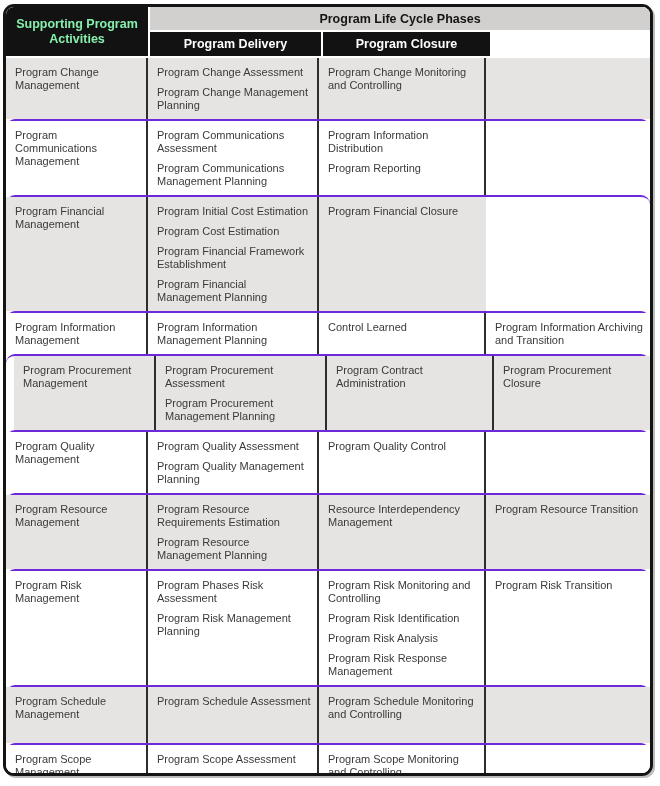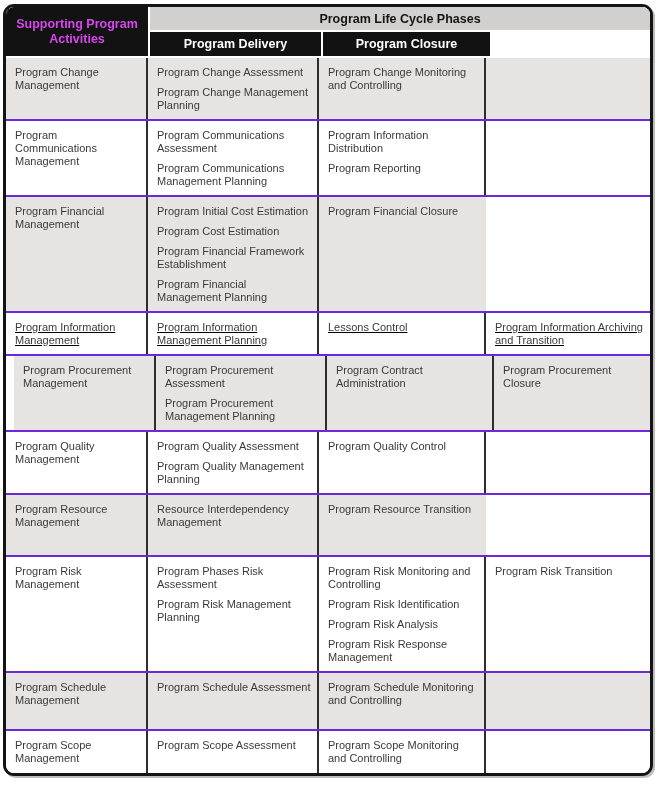--- a/index.html
+++ b/index.html
@@ -27,21 +27,21 @@
   .thead {
     display: grid;
     grid-template-columns: 142px 1fr;
     column-gap: 2px;
     background: #ffffff;
     flex: 0 0 51px;
     border-bottom: 2px solid #ffffff;
   }
   .corner {
     background: #121212;
-    color: #d946ef;
+    color: #86efac;
     font-weight: bold;
     font-size: 12.5px;
     line-height: 15px;
     display: flex; align-items: center; justify-content: center;
     text-align: center;
     padding: 2px 10px;
   }
   .phead { display: flex; flex-direction: column; row-gap: 2px; }
   .band {
     height: 23px;
@@ -64,29 +64,30 @@
     font-size: 12.5px;
     display: flex; align-items: center; justify-content: center;
     text-align: center;
   }
 
   
   .tbody { flex: 1; display: flex; flex-direction: column; }
   .row {
     display: grid;
     grid-template-columns: 142px 171px 167px 1fr;
+    border-radius: 9px;
   }
   .row + .row { border-top: 2px solid #6d28d9; }
   .row:nth-child(odd) .cell { background: #e6e4e2; }
   .row:nth-child(even) .cell { background: #ffffff; }
 
   .row:nth-child(1)  { min-height: 60px; }
   .row:nth-child(2)  { min-height: 72px; }
   .row:nth-child(3)  { min-height: 108px; }
-  .row:nth-child(4)  { min-height: 38px; text-decoration: underline; }
+  .row:nth-child(4)  { min-height: 38px; }
   .row:nth-child(5)  { min-height: 74px; padding-left: 8px; }
   .row:nth-child(6)  { min-height: 58px; }
   .row:nth-child(7)  { min-height: 62px; }
   .row:nth-child(8)  { min-height: 112px; }
   .row:nth-child(9)  { min-height: 58px; }
   .row:nth-child(10) { flex: 1; }
 
   .cell {
     padding: 8px 5px 7px 9px;
     font-size: 11px;
@@ -156,21 +157,21 @@
             <div class="process">Program Financial Closure</div>
           </div>
       </div>
 
       <div class="row">
         <div class="cell">Program Information Management</div>
         <div class="cell">
             <div class="process">Program Information Management Planning</div>
           </div>
         <div class="cell">
-            <div class="process">Lessons Control</div>
+            <div class="process">Control Learned</div>
           </div>
         <div class="cell">
             <div class="process">Program Information Archiving and Transition</div>
           </div>
       </div>
 
       <div class="row">
         <div class="cell">Program Procurement Management</div>
         <div class="cell">
             <div class="process">Program Procurement Assessment</div>
@@ -191,20 +192,24 @@
             <div class="process">Program Quality Management Planning</div>
           </div>
         <div class="cell">
             <div class="process">Program Quality Control</div>
           </div>
         <div class="cell"></div>
       </div>
 
       <div class="row">
         <div class="cell">Program Resource Management</div>
+        <div class="cell">
+            <div class="process">Program Resource Requirements Estimation</div>
+            <div class="process">Program Resource Management Planning</div>
+          </div>
         <div class="cell">
             <div class="process">Resource Interdependency Management</div>
           </div>
         <div class="cell">
             <div class="process">Program Resource Transition</div>
           </div>
       </div>
 
       <div class="row">
         <div class="cell">Program Risk Management</div>

